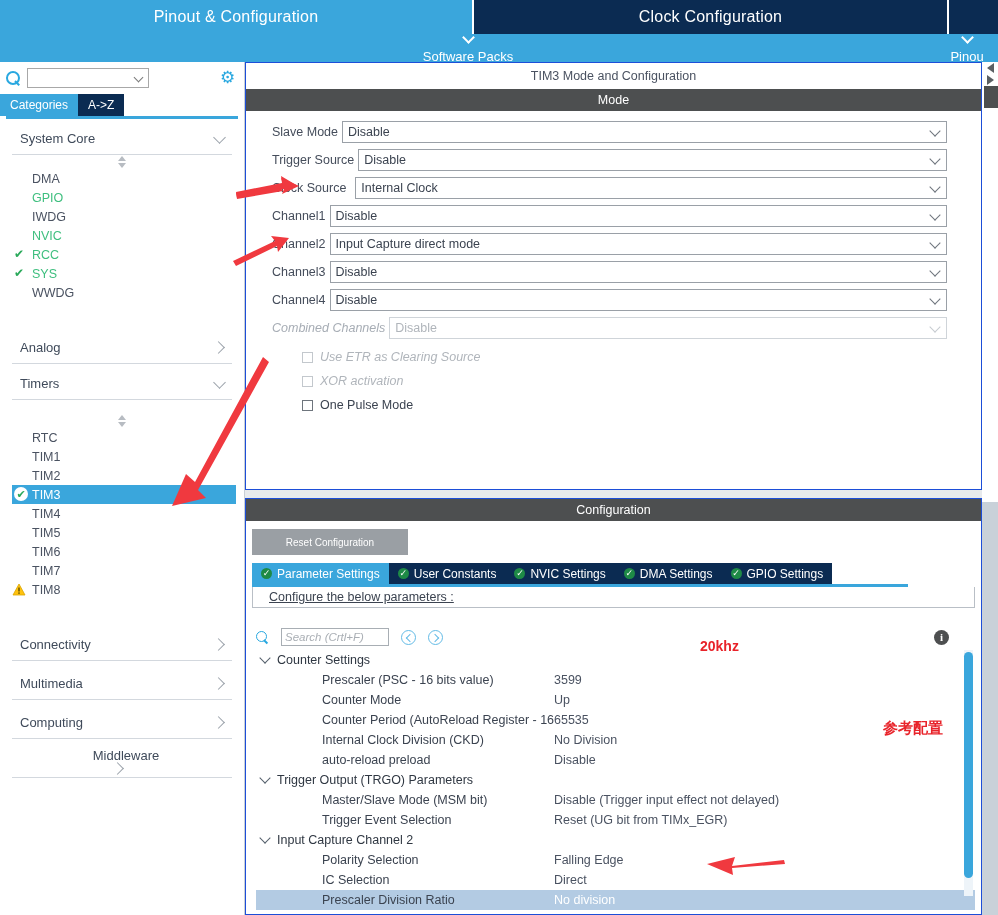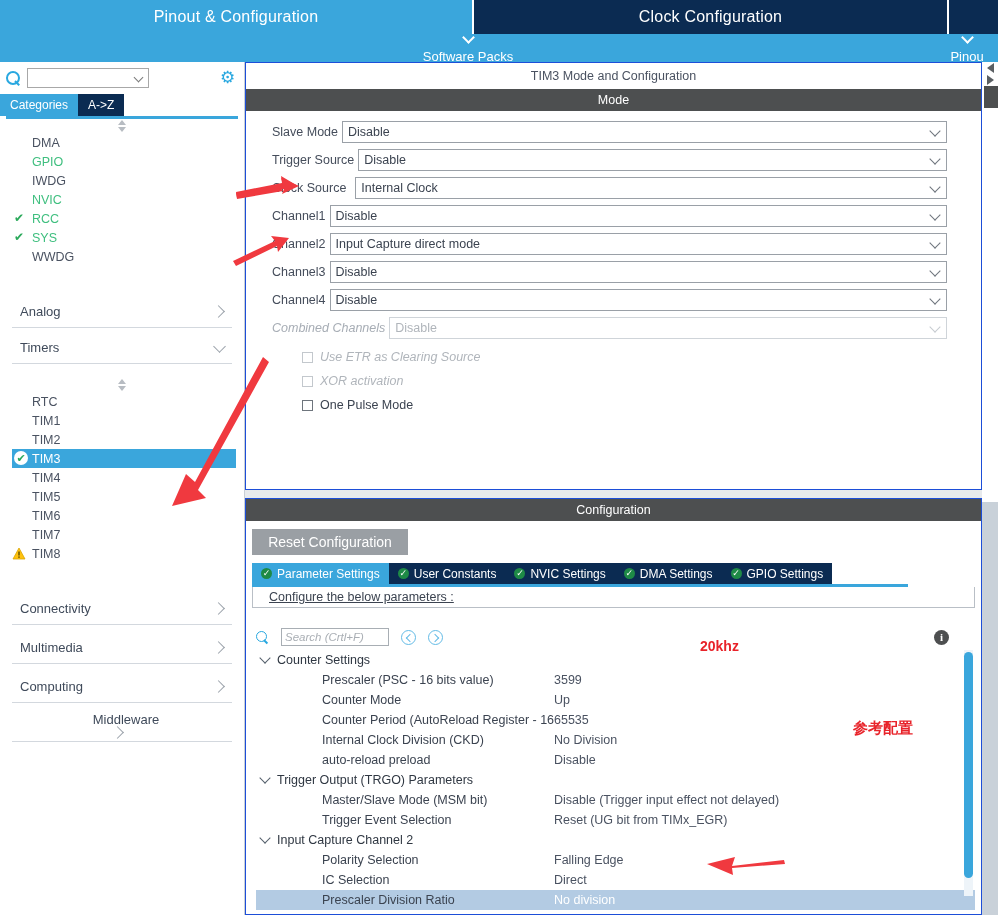--- a/index.html
+++ b/index.html
@@ -153,21 +153,21 @@
   .cbox { width:11px; height:11px; border:1.4px solid #6e757d; background:#fff; margin-right:7px; }
   .cbox.dim { border-color:#c3c8cd; }
   .ctext { font-size:12.5px; color:#3b4350; }
   .ctext.dim { color:#b0b5bb; font-style:italic; }
 
   
   .confpanel { margin-top:8px; flex:1 1 auto; display:flex; flex-direction:column; }
   .confbody { flex:1 1 auto; display:flex; flex-direction:column; padding:8px 4px 4px 4px; background:#fff; }
 
   .resetbtn {
-    width:156px; height:26px; background:#9a9fa4; color:#ffffff; font-size:14px;
+    width:156px; height:26px; background:#9a9fa4; color:#ffffff; font-size:10px;
     display:flex; align-items:center; justify-content:center; margin:0 0 8px 2px;
   }
 
   .tabs { display:flex; height:21px; margin-left:2px; }
   .ctab {
     display:flex; align-items:center; gap:5px; padding:0 9px; height:21px;
     font-size:12px; color:#ffffff; background:#0b2b52;
   }
   .ctab.active { background:#3aa6dc; }
   .tick {
@@ -297,20 +297,24 @@
         <span>Categories</span>
       </div>
       <div class="cattab inactive">
         <span>A-&gt;Z</span>
       </div>
     </div>
     <div class="catrule"></div>
 
     <div class="treepane">
 
+      <div class="grp">
+        <span class="gname">System Core</span>
+        <span class="gchev down"></span>
+      </div>
       <div class="spinner">
           <span class="spin-ico"></span>
         </div>
       <div class="leaf">
           <span class="lbl">DMA</span>
         </div>
       <div class="leaf green">
           <span class="lbl">GPIO</span>
         </div>
       <div class="leaf">
@@ -626,14 +630,14 @@
 
     <g>
       <path d="M 263,357 L 195,482 L 186,474 L 172,506 L 206,498 L 198,490 L 269,362 Z" fill="#f0393f"></path>
     </g>
 
     <g>
       <path d="M 784,860 L 732,866 L 735,857 L 707,864 L 733,875 L 732,868 L 785,864 Z" fill="#f0393f"></path>
     </g>
   </svg>
   <div class="anno-text" style="left:700px; top:638px;">20khz</div>
-  <div class="anno-text anno-cn" style="left:853px; top:719px;">参考配置</div>
+  <div class="anno-text anno-cn" style="left:883px; top:719px;">参考配置</div>
 </div>
 
 </body></html>

